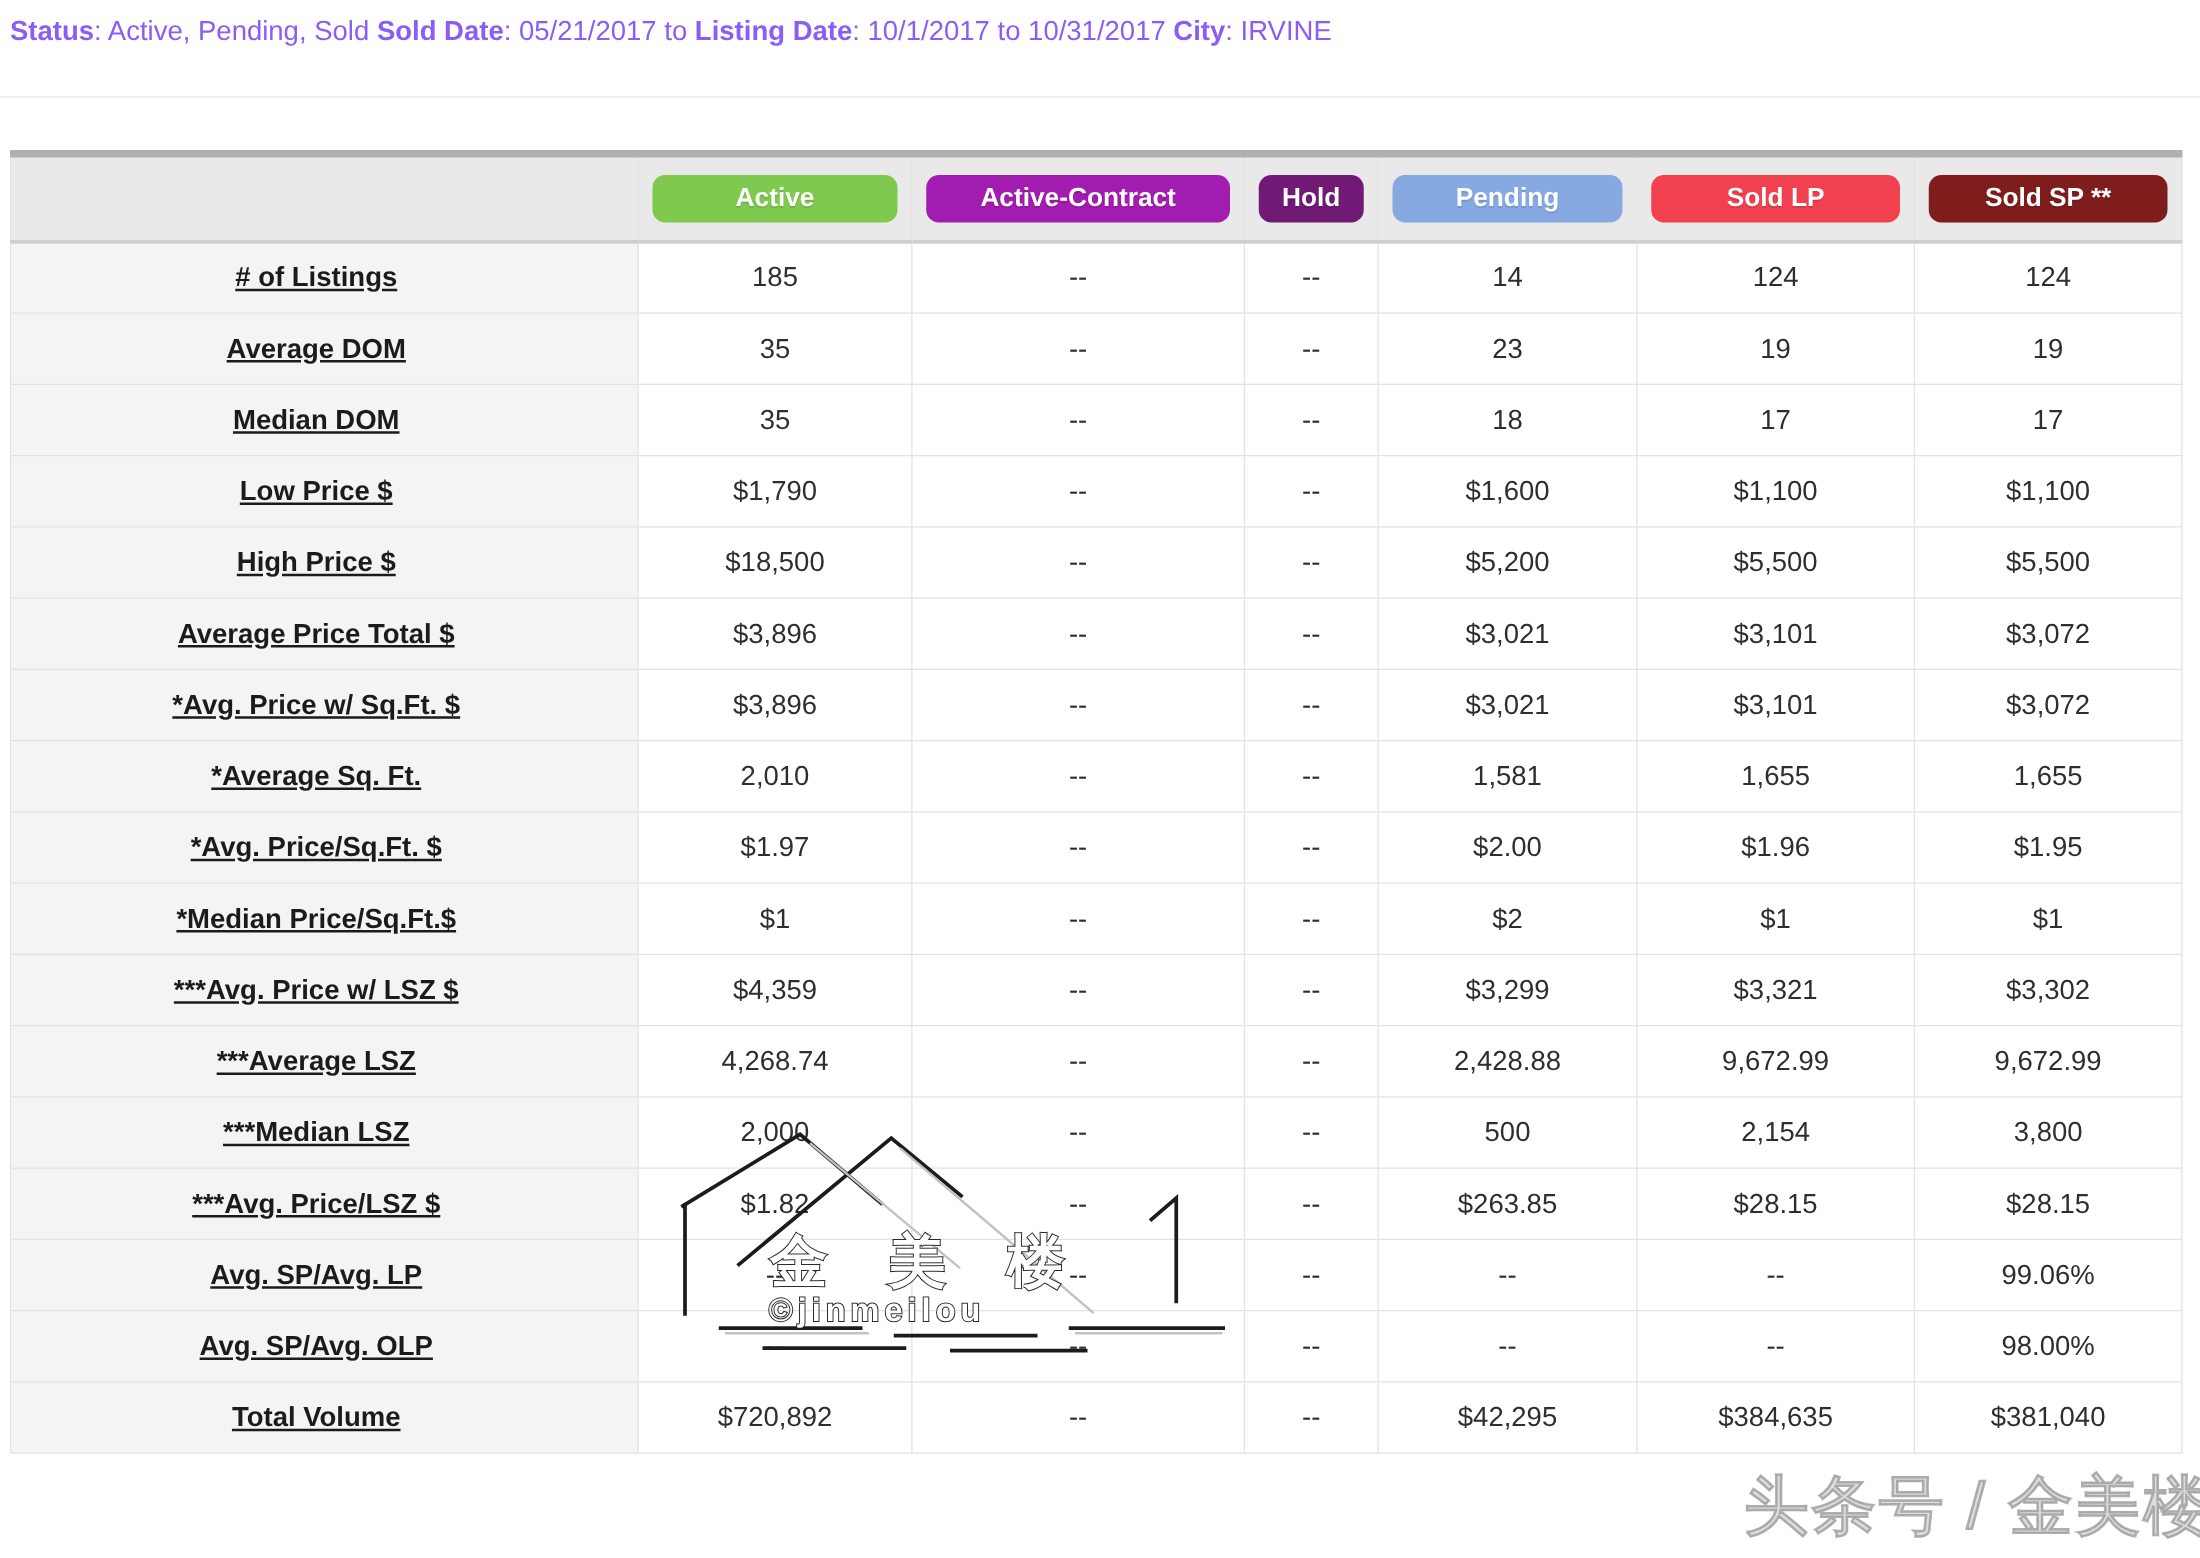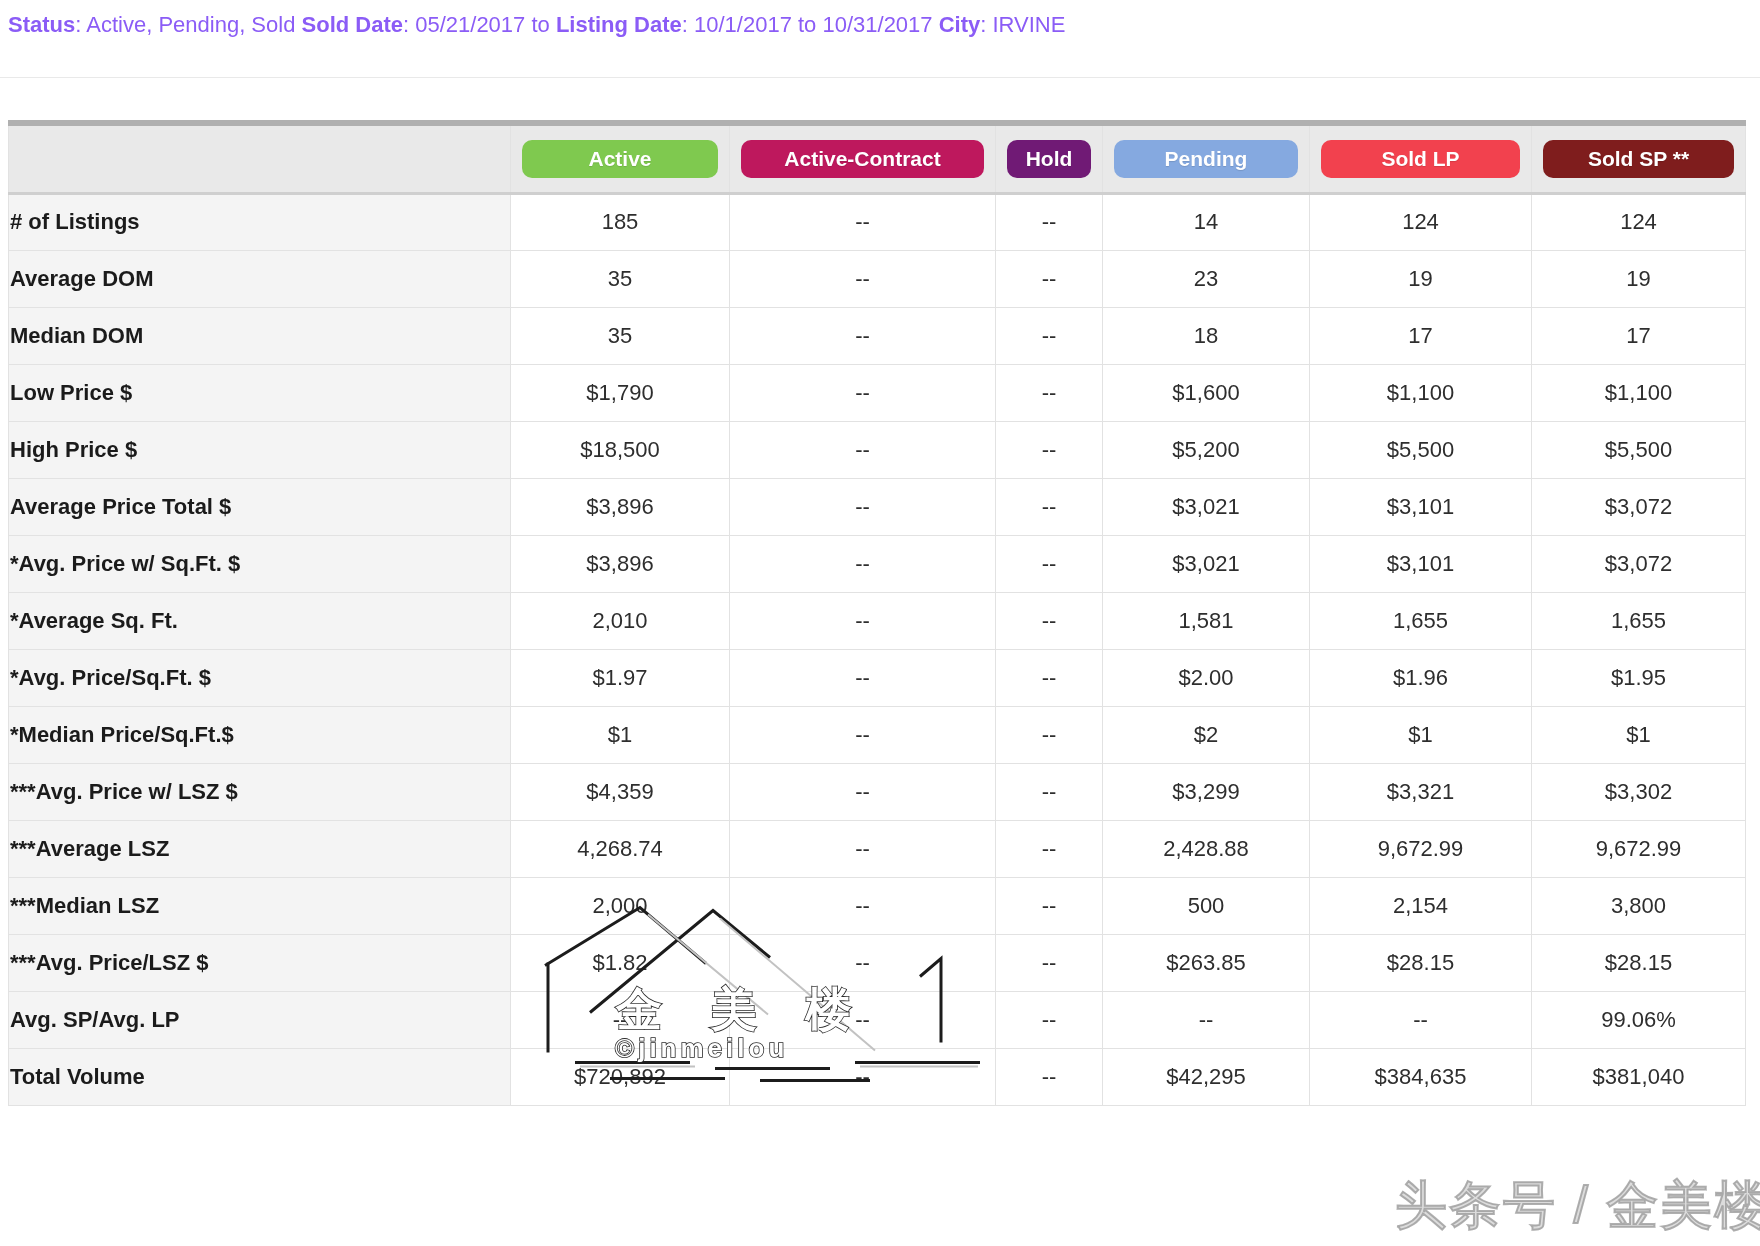--- a/index.html
+++ b/index.html
@@ -33,22 +33,22 @@
     display:block;margin:0 auto;width:calc(100% - 22px);height:38px;
     line-height:38px;border-radius:10px;color:#fff;font-weight:700;
     font-size:21px;text-align:center;
     text-shadow:0 1px 1px rgba(0,0,0,0.12);
   }
   tbody td{
     height:57px;background:#fff;text-align:center;
     font-size:22px;color:#2e2e2e;vertical-align:middle;
   }
   tbody td.row-label{
-    background:#f4f4f4;text-align:left;padding-right:14px;
-    font-weight:700;color:#1b1b1b;
+    background:#f4f4f4;text-align:center;padding-right:14px;
+    font-weight:700;color:#1b1b1b;text-decoration:underline;
   }
   
   .wm-center{
     position:absolute;left:520px;top:888px;width:500px;height:205px;
     pointer-events:none;
   }
   .wm-center text{
     font-family:"Liberation Sans","DejaVu Sans",sans-serif;
     font-weight:700;fill:#ffffff;stroke:#2a2a2a;stroke-width:1.6px;
     paint-order:stroke fill;
@@ -81,21 +81,21 @@
         <col style="width:214px">
     </colgroup>
     <thead>
       <tr class="header-row">
         <th></th>
 
       <th>
             <span class="badge" style="background: rgb(127, 201, 79);">Active</span>
           </th>
           <th>
-            <span class="badge" style="background: #be185d;">Active-Contract</span>
+            <span class="badge" style="background: #a21caf;">Active-Contract</span>
           </th>
           <th>
             <span class="badge" style="background: #701a75;">Hold</span>
           </th>
           <th>
             <span class="badge" style="background: rgb(133, 169, 224);">Pending</span>
           </th>
           <th>
             <span class="badge" style="background: rgb(242, 65, 78);">Sold LP</span>
           </th>
@@ -233,20 +233,29 @@
           <td>$28.15</td>
         </tr>
         <tr>
           <td class="row-label">Avg. SP/Avg. LP</td>
           <td>--</td>
           <td>--</td>
           <td>--</td>
           <td>--</td>
           <td>--</td>
           <td>99.06%</td>
+        </tr>
+        <tr>
+          <td class="row-label">Avg. SP/Avg. OLP</td>
+          <td>--</td>
+          <td>--</td>
+          <td>--</td>
+          <td>--</td>
+          <td>--</td>
+          <td>98.00%</td>
         </tr>
         <tr>
           <td class="row-label">Total Volume</td>
           <td>$720,892</td>
           <td>--</td>
           <td>--</td>
           <td>$42,295</td>
           <td>$384,635</td>
           <td>$381,040</td>
         </tr>

